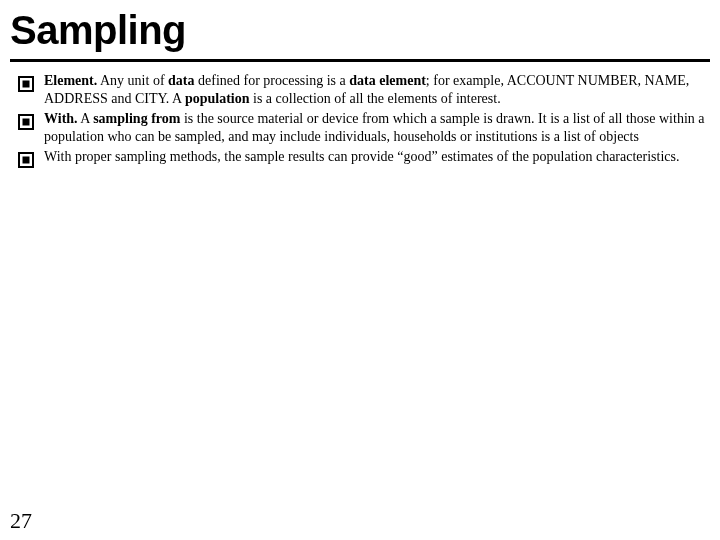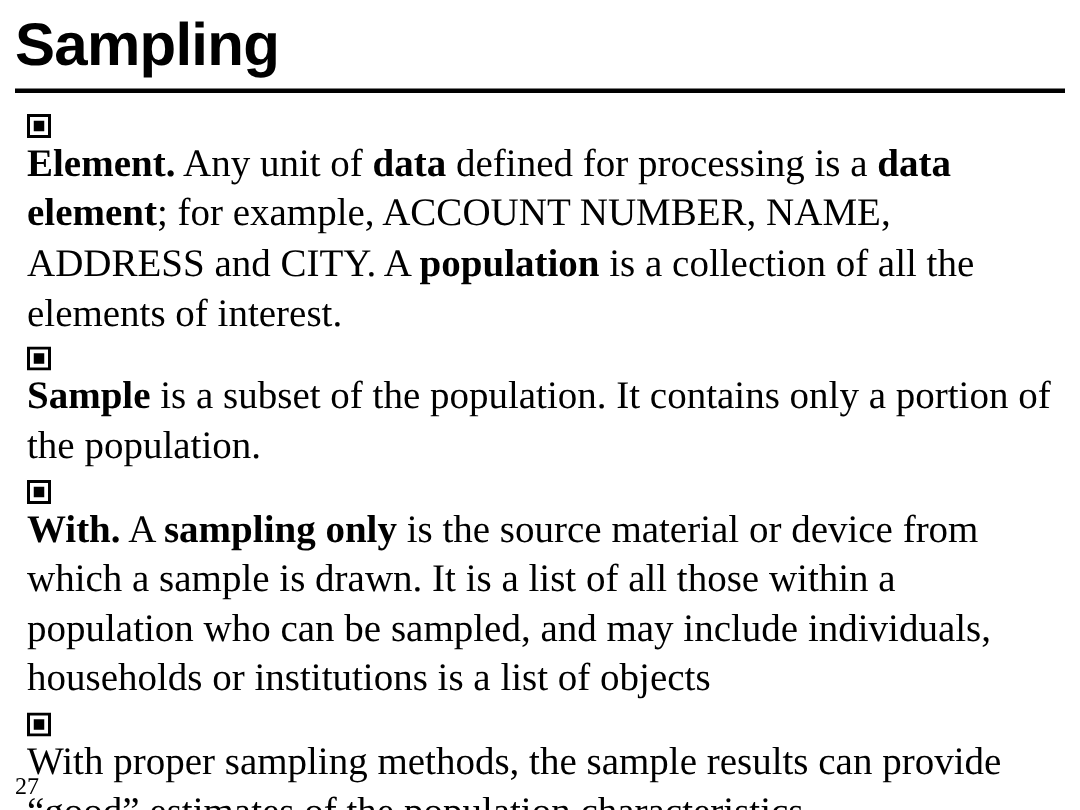--- a/index.html
+++ b/index.html
@@ -1,28 +1,28 @@
 <!DOCTYPE html>
 <html><head>
 <meta charset="utf-8">
 <style>
   * { margin:0; padding:0; box-sizing:border-box; }
   html,body { width:720px; height:540px; font-family:"Times New Roman", Times, serif; background:#fff; color:#000; }
   .slide { width:720px; height:540px; position:relative; padding:8px 10px 0 10px; }
   .title { font-family:Arial, Helvetica, sans-serif; font-weight:900; font-size:40px; letter-spacing:-0.5px; margin-bottom:6px; }
   .rule { border:none; border-top:3px solid #000; margin:0 0 10px 0; }
   .bullets { list-style:none; padding:0 4px 0 8px; }
-  .bullets li { display:flex; align-items:flex-start; font-size:26px; line-height:1.28; margin-bottom:2px;flex-direction:column; }
+  .bullets li { display:flex; align-items:flex-start; font-size:14px; line-height:1.28; margin-bottom:2px; }
   .bullet-icon { flex:0 0 auto; margin-right:10px; margin-top:4px; }
   .bullet-icon svg { display:block; }
   .bullet-text { flex:1 1 auto; }
   .footer { position:absolute; left:0; right:0; bottom:6px; padding:0 14px 0 10px; display:flex; align-items:center; font-family:Calibri, Arial, sans-serif; font-size:14px; font-style:italic; font-weight:700; }
   .footer .left { flex:0 0 auto; }
   .footer .mid { flex:1 1 auto; text-align:center; }
-  .footer .right { flex:0 0 auto; font-style:normal; font-weight:400; font-family:"Times New Roman", serif; font-size:16px; }
+  .footer .right { flex:0 0 auto; font-style:normal; font-weight:400; font-family:"Times New Roman", serif; font-size:22px; }
 </style>
 </head>
 <body>
 
 <div class="slide">
 
   <div class="title">Sampling</div>
   <hr class="rule">
 
   <ul class="bullets">
@@ -35,30 +35,21 @@
         </span>
         <span class="bullet-text"><b>Element.</b> Any unit of <b>data</b> defined for processing is a <b>data element</b>; for example, ACCOUNT NUMBER, NAME, ADDRESS and CITY. A <b>population</b> is a collection of all the elements of interest.</span>
       </li>
       <li>
         <span class="bullet-icon">
           <svg width="16" height="16">
             <rect x="1" y="1" width="14" height="14" fill="none" stroke="#000" stroke-width="2"></rect>
             <rect x="4.5" y="4.5" width="7" height="7" fill="#000"></rect>
           </svg>
         </span>
-        <span class="bullet-text"><b>Sample</b> is a subset of the population. It contains only a portion of the population.</span>
-      </li>
-      <li>
-        <span class="bullet-icon">
-          <svg width="16" height="16">
-            <rect x="1" y="1" width="14" height="14" fill="none" stroke="#000" stroke-width="2"></rect>
-            <rect x="4.5" y="4.5" width="7" height="7" fill="#000"></rect>
-          </svg>
-        </span>
-        <span class="bullet-text"><b>With.</b> A <b>sampling only</b> is the source material or device from which a sample is drawn. It is a list of all those within a population who can be sampled, and may include individuals, households or institutions is a list of objects</span>
+        <span class="bullet-text"><b>With.</b> A <b>sampling from</b> is the source material or device from which a sample is drawn. It is a list of all those within a population who can be sampled, and may include individuals, households or institutions is a list of objects</span>
       </li>
       <li>
         <span class="bullet-icon">
           <svg width="16" height="16">
             <rect x="1" y="1" width="14" height="14" fill="none" stroke="#000" stroke-width="2"></rect>
             <rect x="4.5" y="4.5" width="7" height="7" fill="#000"></rect>
           </svg>
         </span>
         <span class="bullet-text">With proper sampling methods, the sample results can provide “good” estimates of the population characteristics.</span>
       </li>

